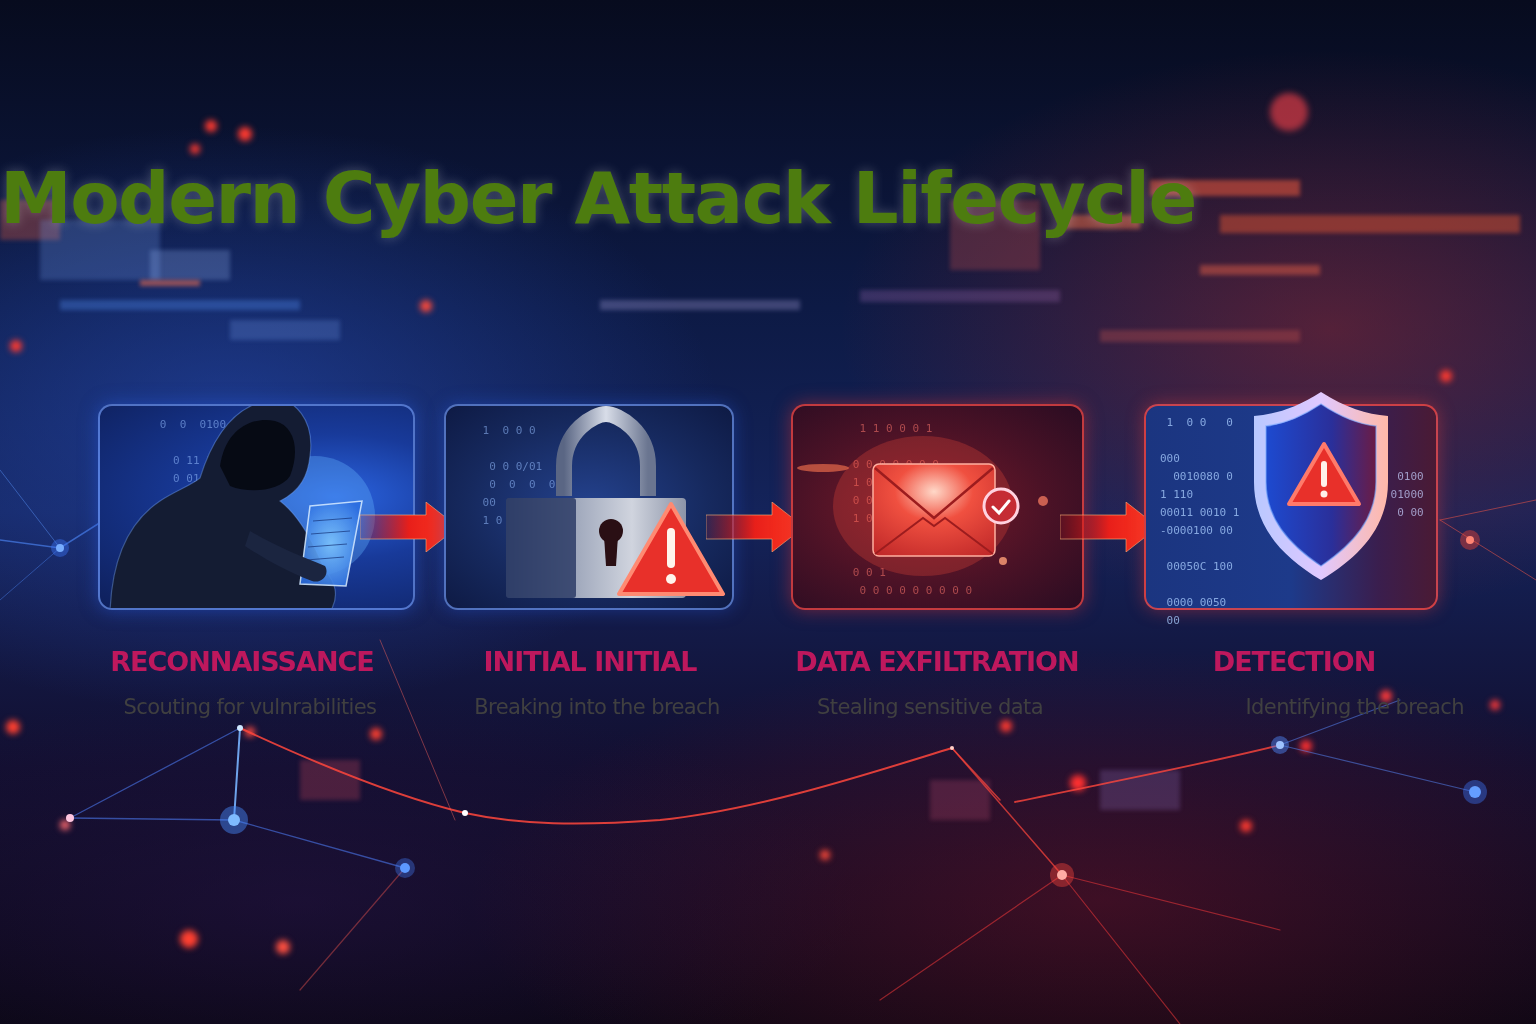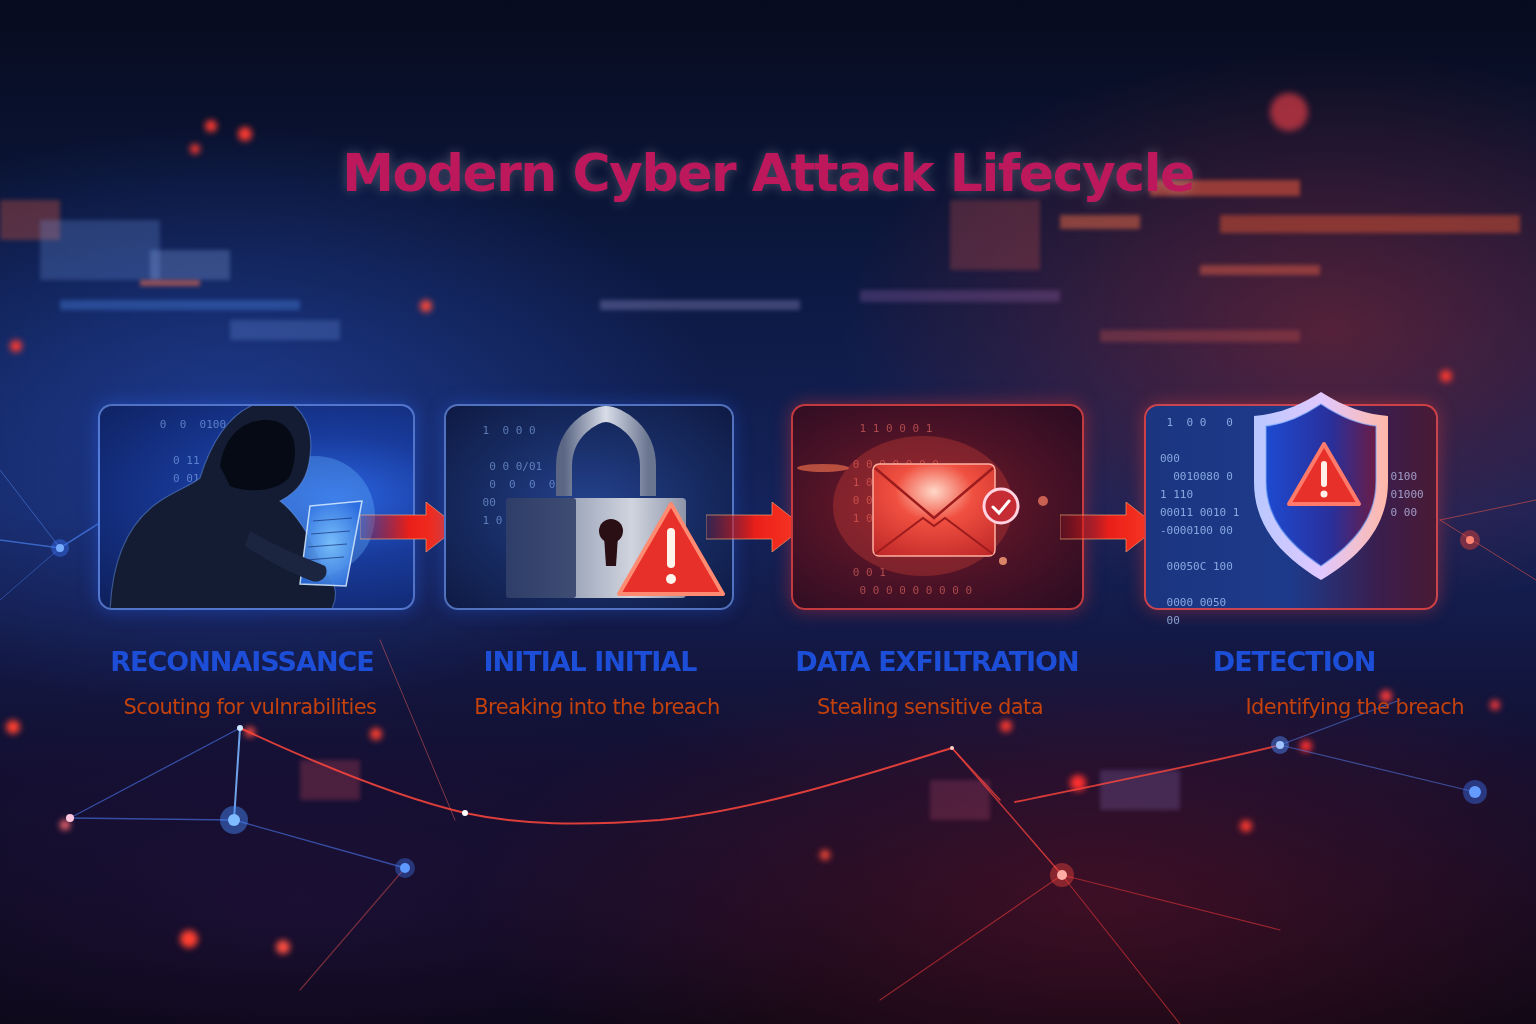--- a/index.html
+++ b/index.html
@@ -10,23 +10,23 @@
       radial-gradient(ellipse 700px 420px at 230px 420px, rgba(40,80,190,0.55), transparent 70%),
       radial-gradient(ellipse 700px 400px at 1330px 330px, rgba(170,40,40,0.45), transparent 70%),
       radial-gradient(ellipse 900px 360px at 1100px 900px, rgba(120,20,40,0.45), transparent 70%),
       radial-gradient(ellipse 800px 300px at 300px 900px, rgba(40,20,70,0.5), transparent 70%),
       linear-gradient(180deg, #070b1e 0%, #0d1a45 30%, #14235a 50%, #120f30 75%, #0a0714 100%);
   }
   .bg-layer { position:absolute; inset:0; pointer-events:none; }
   .bokeh { position:absolute; border-radius:50%; filter:blur(3px); }
   .block { position:absolute; filter:blur(2px); }
   .title {
-    position:absolute; left:0; right:0; top:108px; text-align:center;
-    font-family:"DejaVu Sans", sans-serif; font-weight:bold; font-size:52px; letter-spacing:-1.5px;
-    color:#be185d; text-shadow:0 0 12px rgba(255,255,255,0.25);
+    position:absolute; left:0; right:0; top:108px; text-align:left;
+    font-family:"DejaVu Sans", sans-serif; font-weight:bold; font-size:72px; letter-spacing:-1.5px;
+    color:#4d7c0f; text-shadow:0 0 12px rgba(255,255,255,0.25);
     padding-left:-20px;
   }
   .card {
     position:absolute; top:404px; height:206px; border-radius:14px;
     overflow:hidden; box-sizing:border-box;
   }
   .card.c1 { left:98px; width:317px; border:2px solid rgba(110,150,240,0.7);
     background:radial-gradient(ellipse at 75% 45%, #2a63e0 0%, #183a9a 40%, #0e1f5a 100%);
     box-shadow:0 0 18px rgba(40,90,220,0.5); }
   .card.c2 { left:444px; width:290px; border:2px solid rgba(110,150,240,0.7);
@@ -40,26 +40,26 @@
     box-shadow:0 0 18px rgba(220,60,60,0.45); overflow:visible; }
   .bits {
     position:absolute; font-family:"DejaVu Sans Mono", monospace; font-size:11px;
     color:rgba(150,190,255,0.55); white-space:pre; line-height:18px;
   }
   .c3 .bits { color:rgba(255,120,110,0.55); }
   .arrow { position:absolute; top:502px; width:100px; height:50px; }
   .label {
     position:absolute; top:646px; text-align:center; width:340px;
     font-family:"DejaVu Sans", sans-serif; font-weight:bold; font-size:27px; letter-spacing:-1px;
-    color:#1d4ed8;
+    color:#be185d;
   }
   .sub {
     position:absolute; top:695px; text-align:center; width:340px;
     font-family:"DejaVu Sans", sans-serif; font-size:21px; letter-spacing:-0.6px;
-    color:#c2410c;
+    color:#404040;
   }
 </style>
 </head>
 <body>
 
 <div class="bg-layer">
   <div class="block" style="left:0;top:200px;width:60px;height:40px;background:rgba(220,90,60,0.35);"></div>
   <div class="block" style="left:40px;top:220px;width:120px;height:60px;background:rgba(120,160,240,0.25);"></div>
   <div class="block" style="left:150px;top:250px;width:80px;height:30px;background:rgba(160,190,255,0.25);"></div>
   <div class="block" style="left:60px;top:300px;width:240px;height:10px;background:rgba(80,140,240,0.35);"></div>
@@ -256,21 +256,21 @@
 000
   0010080 0
 1 110
 00011 0010 1
 -0000100 00
 
  00050C 100
 
  0000 0050
  00</div>
-  <div class="bits" style="left:238px;top:8px;color:rgba(200,210,255,0.7);">
+  <div class="bits" style="left:238px;top:8px;color:rgba(200,210,255,0.7);text-align:right;">
 
 
  0100
  01000
  0 00</div>
   <svg width="294" height="240" viewBox="0 0 294 240" style="position:absolute;left:0;top:-20px;">
     <defs>
       <linearGradient id="sh-rim" x1="0" x2="1">
           <stop offset="0" stop-color="#b8c8ff"></stop>
           <stop offset="0.5" stop-color="#e0c8ff"></stop>

